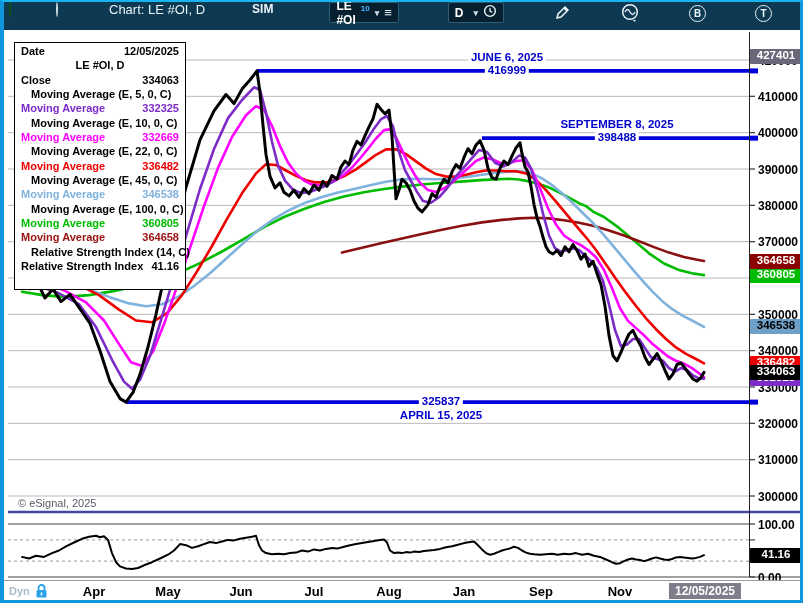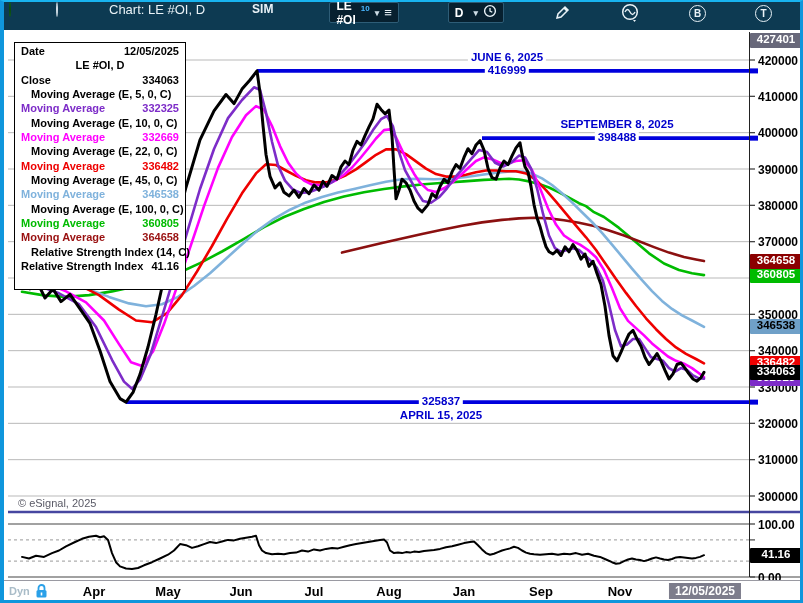--- a/index.html
+++ b/index.html
@@ -176,21 +176,21 @@
         <polyline points="18,266.9 50,276.0 80,285.8 105,294.9 125,301.4 142,304.3 158,302.2 174,294.9 190,284.0 206,271.3 222,256.7 238,242.2 254,228.4 270,216.8 286,207.7 302,200.4 318,195.0 334,190.6 350,187.0 366,183.3 382,179.7 398,177.2 414,176.8 430,177.2 446,176.8 462,175.0 478,172.8 493,170.6 508,169.2 518,169.5 528,171.7 538,176.4 548,183.0 558,191.3 568,200.4 578,210.2 588,220.0 598,230.9 608,242.6 618,254.6 628,266.6 638,278.2 648,289.1 658,298.9 668,306.9 678,313.4 688,318.5 700,324.9" fill="none" stroke="#7fb2dc" stroke-width="2.6" stroke-linejoin="round" stroke-linecap="round"></polyline>
         <polyline points="18,263.3 45,271.3 70,280.4 95,293.1 115,307.6 132,318.5 148,320.3 163,311.2 178,293.1 193,269.5 208,244.0 223,216.8 238,191.3 252,171.4 262,162.3 272,163.0 282,168.5 292,173.9 302,178.3 312,180.4 322,180.4 332,177.5 342,173.2 352,167.4 362,160.1 372,152.8 382,147.4 392,147.4 402,152.1 412,159.4 422,166.6 432,172.1 442,174.6 452,174.6 462,172.8 472,170.3 482,168.5 492,168.5 502,169.2 512,169.2 522,171.4 532,177.9 542,188.1 552,199.7 562,211.7 572,223.7 582,235.3 592,248.0 602,262.6 612,277.1 622,290.9 632,304.0 642,316.3 652,327.2 662,337.0 672,345.4 682,351.9 692,357.0 700,361.4" fill="none" stroke="#ee0000" stroke-width="2.6" stroke-linejoin="round" stroke-linecap="round"></polyline>
         <polyline points="18,270.6 40,280.4 62,289.4 82,300.3 100,318.5 115,342.1 127,360.3 138,363.9 149,349.4 160,322.1 172,287.6 186,245.8 200,204.1 214,165.9 228,135.0 242,113.2 252,104.1 260,107.8 268,124.1 276,144.1 284,160.5 292,171.4 300,178.6 308,182.6 316,183.3 324,181.9 332,178.3 340,172.8 348,165.5 356,156.5 364,146.7 372,136.5 380,128.1 386,127.4 392,135.4 398,148.1 404,160.8 410,171.7 416,180.8 424,188.1 432,189.9 440,186.3 448,180.8 456,173.5 464,166.3 472,159.0 480,155.4 488,157.2 496,160.8 504,161.6 512,159.0 520,158.3 528,168.1 536,186.3 544,206.2 552,222.6 560,233.5 568,238.9 576,242.6 584,248.0 592,255.3 600,268.0 608,286.2 616,306.2 624,318.9 632,326.1 640,333.4 648,341.4 656,347.9 664,354.5 672,358.8 680,361.7 688,366.1 695,371.2 700,375.3" fill="none" stroke="#ff00ff" stroke-width="2.6" stroke-linejoin="round" stroke-linecap="round"></polyline>
         <polyline points="18,274.2 35,284.0 55,291.3 75,302.2 92,325.1 108,357.8 120,379.6 128,386.8 136,377.7 146,354.1 156,321.4 168,281.4 182,234.2 196,187.0 210,147.0 224,116.1 238,98.0 250,85.3 256,87.8 262,110.7 268,139.8 274,163.4 281,178.6 289,187.7 297,191.0 305,190.3 313,187.3 321,184.1 329,179.7 337,171.7 345,162.6 353,151.7 361,140.8 369,128.1 377,117.2 383,114.0 389,124.5 395,149.9 401,168.1 407,179.0 413,189.9 419,199.0 427,200.8 435,195.3 443,186.3 451,175.4 459,166.3 467,157.2 475,148.1 483,149.9 491,160.8 499,164.5 507,160.8 515,153.6 521,155.4 527,166.3 533,186.3 539,211.7 545,233.5 551,246.2 557,249.8 563,248.0 569,246.2 575,248.0 581,253.5 587,258.9 593,266.2 599,278.9 605,302.5 611,328.0 617,344.3 623,342.5 629,337.0 635,337.0 641,346.1 647,355.2 653,357.0 659,358.8 665,366.1 671,369.7 677,366.1 683,367.9 689,373.4 695,376.3 700,376.6" fill="none" stroke="#7d2cc8" stroke-width="2.6" stroke-linejoin="round" stroke-linecap="round"></polyline>
         <polyline points="18,276.0 26,286.9 33,279.6 41,296.0 49,286.9 57,299.6 66,292.4 76,306.9 86,321.4 96,348.7 106,379.6 116,396.6 122,400.1 129,390.4 136,372.3 144,345.0 152,312.3 160,276.0 170,232.4 182,185.2 196,137.9 210,108.9 222,92.5 230,101.6 238,87.1 246,78.0 253,68.9 256,90.7 259,123.4 262,152.5 266,174.3 271,185.9 276,180.8 280,190.3 285,193.9 290,188.1 295,195.3 300,186.6 305,191.7 310,183.0 315,188.1 319,179.4 323,184.4 328,173.5 333,177.2 337,164.8 341,159.0 345,162.6 349,148.1 353,139.4 357,143.0 361,133.6 365,124.9 369,116.9 373,102.3 377,107.4 381,111.8 385,108.1 388,134.3 390,167.0 392,196.8 395,188.1 398,177.2 402,180.8 406,188.1 410,199.0 414,206.2 418,209.9 424,202.6 428,191.7 432,195.3 436,184.4 440,177.2 444,180.8 448,169.9 452,162.6 456,166.3 460,155.4 464,146.7 468,151.7 472,143.0 476,138.7 480,148.1 484,166.3 488,175.7 492,177.2 496,166.3 500,159.0 504,162.6 508,153.9 512,145.9 516,140.8 518,151.7 521,164.8 524,169.9 527,184.4 530,202.6 533,215.7 536,224.4 539,235.3 542,244.8 545,249.8 549,252.0 553,248.4 557,253.5 561,244.8 565,249.8 569,242.6 573,248.4 577,257.1 581,252.0 585,264.4 589,259.3 593,271.6 597,282.5 601,304.3 605,333.4 609,353.8 613,358.8 617,350.1 621,340.7 625,332.0 629,328.3 633,337.0 637,344.3 641,355.2 645,362.5 649,357.4 653,351.6 657,358.8 661,368.3 665,377.0 669,371.9 673,362.5 677,361.0 681,366.1 685,371.9 689,377.0 693,379.2 697,375.6 700,370.2" fill="none" stroke="#000000" stroke-width="3" stroke-linejoin="round" stroke-linecap="round"></polyline>
         <polyline points="18,554.9 25,556.5 32,553.8 40,554.9 48,551.1 55,548.5 62,544.3 70,540.5 78,536.8 85,534.7 92,533.7 96,535.3 100,534.2 104,537.9 108,551.1 112,560.2 116,564.4 122,566.5 128,567.0 134,566.0 140,563.3 148,560.2 156,556.5 164,552.7 170,548.5 176,542.1 182,543.2 188,545.9 194,544.3 200,542.1 206,540.0 212,541.1 218,539.5 224,537.9 230,538.4 236,536.8 242,535.8 248,534.7 252,533.7 255,543.2 258,548.5 262,551.1 268,552.2 274,551.7 280,552.2 286,551.1 292,550.6 298,548.5 304,549.6 310,547.4 316,548.5 322,546.9 328,545.9 334,546.4 340,544.8 346,543.2 352,542.1 358,541.1 364,540.0 370,539.0 376,537.9 380,537.4 383,540.5 386,548.5 390,551.1 394,550.6 398,551.1 402,550.1 406,550.6 410,549.6 415,550.1 420,549.0 425,548.5 430,548.0 436,546.9 442,545.3 448,544.3 454,542.7 460,541.1 466,540.0 470,539.5 474,543.2 478,547.4 482,551.1 486,552.7 490,551.7 494,550.1 498,548.5 502,547.4 506,546.4 510,544.8 514,545.9 518,548.5 522,550.6 526,551.7 530,552.2 536,552.7 542,552.2 548,551.7 554,552.7 560,551.7 566,552.2 572,551.1 578,552.7 584,551.7 590,553.8 596,554.9 602,557.5 608,560.2 612,561.8 616,561.2 620,559.1 624,557.5 628,556.5 632,557.5 636,558.0 640,559.1 644,558.0 648,556.5 652,555.4 656,556.5 660,557.5 664,558.0 668,557.0 672,555.4 676,554.9 680,555.4 684,555.9 688,556.5 692,555.9 696,554.9 700,553.2" fill="none" stroke="#000000" stroke-width="2" stroke-linejoin="round" stroke-linecap="round"></polyline>
         <line x1="4" y1="510" x2="800" y2="510" stroke="#4646a0" stroke-width="2.6"></line>
         <line x1="745.5" y1="30" x2="745.5" y2="575" stroke="#222" stroke-width="1"></line>
       </svg>
     <div id="tag-layer">
-        <div class="ptag" style="top: 3px; background: rgb(104, 104, 122); color: rgb(255, 255, 255);">427401</div>
+        <div class="ptag" style="top: 19px; background: rgb(104, 104, 122); color: rgb(255, 255, 255);">427401</div>
         <div class="ptag" style="top: 289.412px; background: rgb(111, 160, 200); color: rgb(0, 0, 0);">346538</div>
         <div class="ptag" style="top: 237.575px; background: rgb(0, 187, 0); color: rgb(255, 255, 255);">360805</div>
         <div class="ptag" style="top: 223.576px; background: rgb(139, 0, 0); color: rgb(255, 255, 255);">364658</div>
         <div class="ptag" style="top: 325.949px; background: rgb(238, 0, 0); color: rgb(255, 255, 255);">336482</div>
         <div class="ptag" style="top: 339.803px; background: rgb(255, 0, 255); color: rgb(255, 255, 255);">332669</div>
         <div class="ptag" style="top: 341.053px; background: rgb(125, 44, 200); color: rgb(255, 255, 255);">332325</div>
         <div class="ptag" style="top: 334.738px; background: rgb(0, 0, 0); color: rgb(255, 255, 255);">334063</div>
         <div class="ptag" style="top: 517.685px; background: rgb(0, 0, 0); color: rgb(255, 255, 255);">41.16</div>
       </div>
     <div id="anno-layer">

